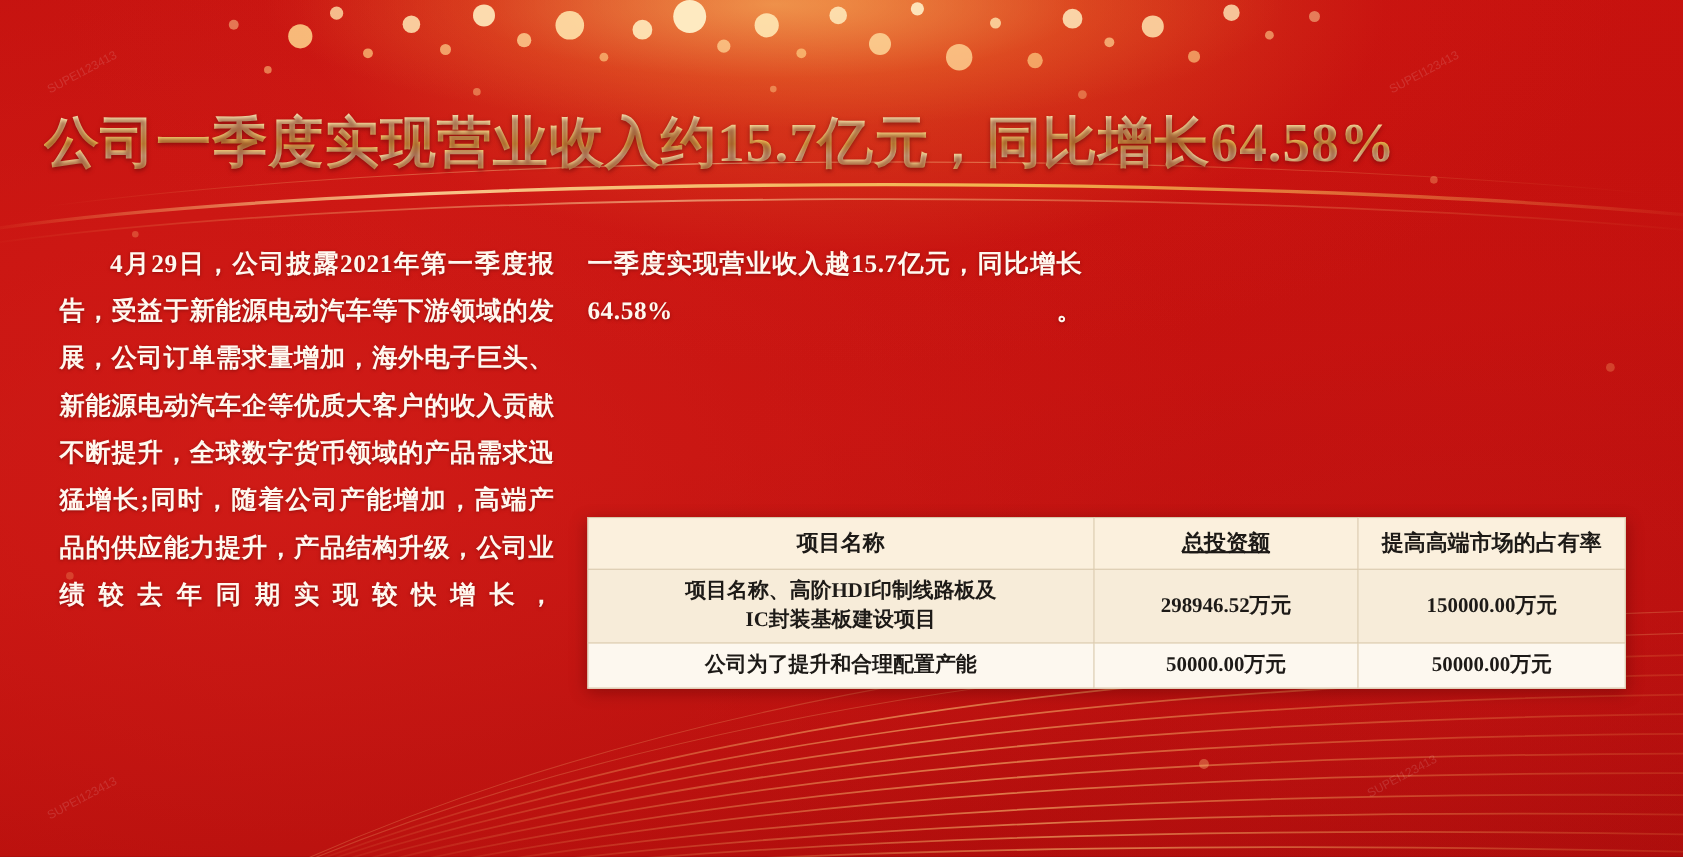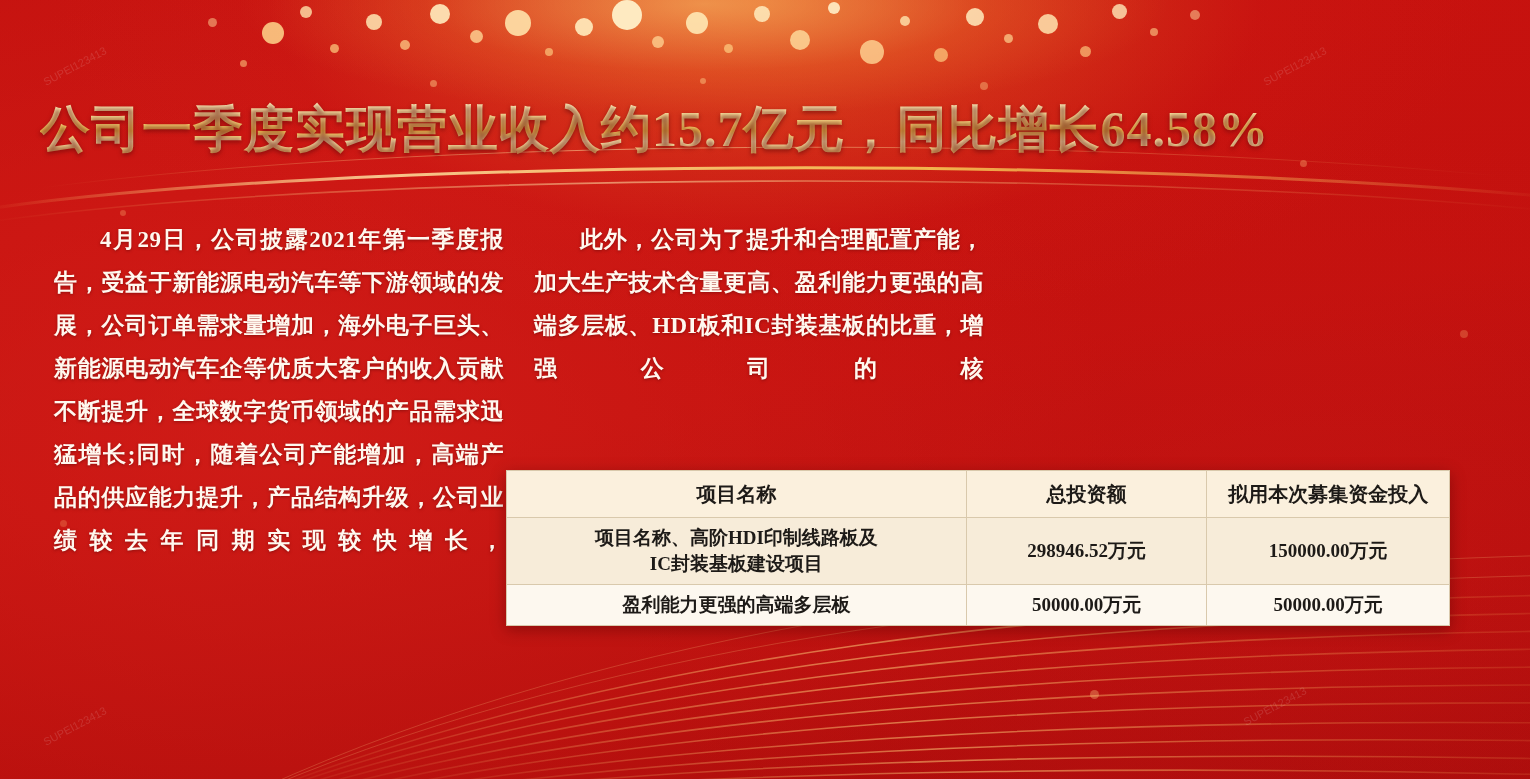--- a/index.html
+++ b/index.html
@@ -86,21 +86,21 @@
     text-align-last: justify;
     text-shadow: 0 1px 3px rgba(110,10,10,0.65);
     letter-spacing: 0.5px;
   }
   .col p.indent { text-indent: 2em; }
   .col p + p { margin-top: 0; }
 
   
   .table-wrap {
     position: absolute;
-    left: 506px;
+    left: 534px;
     top: 470px;
     width: 944px;
     z-index: 7;
   }
   table.invest {
     border-collapse: collapse;
     width: 100%;
     background: #fdf6ea;
     font-family: "Liberation Serif", "DejaVu Serif", serif;
     box-shadow: 0 4px 14px rgba(80,5,5,0.45);
@@ -116,21 +116,21 @@
   }
   table.invest thead th {
     background: #fbf0dd;
     font-size: 20px;
     padding: 10px 6px;
   }
   table.invest tbody tr:nth-child(odd) td { background: #f7ecd9; }
   table.invest tbody tr:nth-child(even) td { background: #fdf8ef; }
   table.invest tbody tr.total td { background: #fbf1de; }
   .c-name  { width: 470px; }
-  .c-total { width: 236px; }
+  .c-total { width: 236px; text-decoration: underline; }
   .c-raise { width: 238px; }
 
   
   .arcs {
     position: absolute;
     left: 0; bottom: 0;
     width: 100%; height: 290px;
     overflow: hidden;
     pointer-events: none;
     z-index: 3;
@@ -215,41 +215,41 @@
 
   <div class="title-wrap">
     <div class="title">公司一季度实现营业收入约15.7亿元，同比增长64.58%</div>
   </div>
 
   <div class="columns">
     <div class="col">
       <p class="indent">4月29日，公司披露2021年第一季度报告，受益于新能源电动汽车等下游领域的发展，公司订单需求量增加，海外电子巨头、新能源电动汽车企等优质大客户的收入贡献不断提升，全球数字货币领域的产品需求迅猛增长;同时，随着公司产能增加，高端产品的供应能力提升，产品结构升级，公司业绩较去年同期实现较快增长，</p>
     </div>
     <div class="col">
-      <p class="indent">此外，公司为了提升和合理配置产能，加大生产技术含量更高、盈利能力更强的高端多层板、HDI板和IC封装基板的比重，增强公司的核</p>
+      <p>一季度实现营业收入越15.7亿元，同比增长64.58%。</p>
     </div>
   </div>
 
   <div class="table-wrap">
     <table class="invest">
       <thead>
         <tr>
           <th class="c-name">项目名称</th>
           <th class="c-total">总投资额</th>
-          <th class="c-raise">拟用本次募集资金投入</th>
+          <th class="c-raise">提高高端市场的占有率</th>
         </tr>
       </thead>
       <tbody>
         <tr>
           <td><span>项目名称、高阶HDI印制线路板及</span><br><span>IC封装基板建设项目</span></td>
           <td>298946.52万元</td>
           <td>150000.00万元</td>
         </tr>
         <tr>
-          <td>盈利能力更强的高端多层板</td>
+          <td>公司为了提升和合理配置产能</td>
           <td>50000.00万元</td>
           <td>50000.00万元</td>
         </tr>
       </tbody>
     </table>
   </div>
 
   <div class="arcs">
     <svg width="1530" height="290" viewBox="0 0 1530 290">
       <defs>

